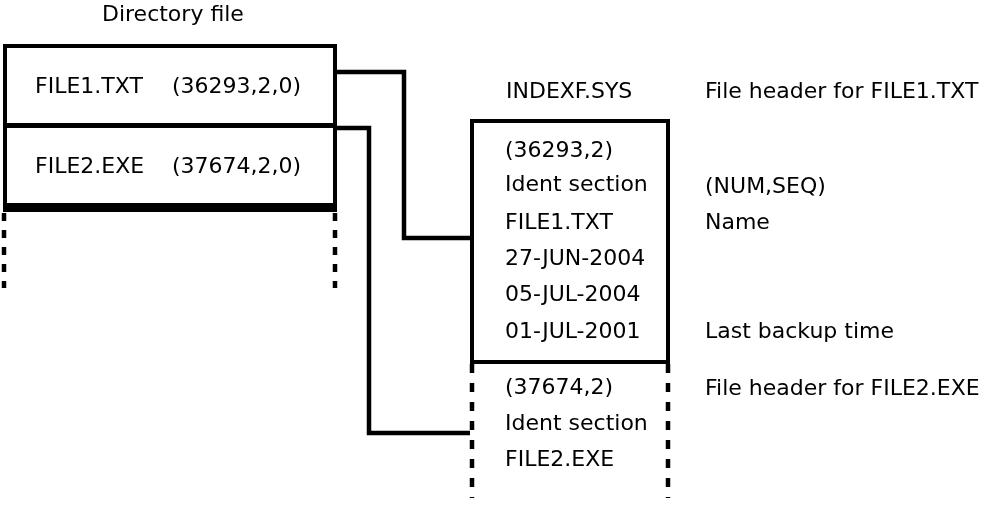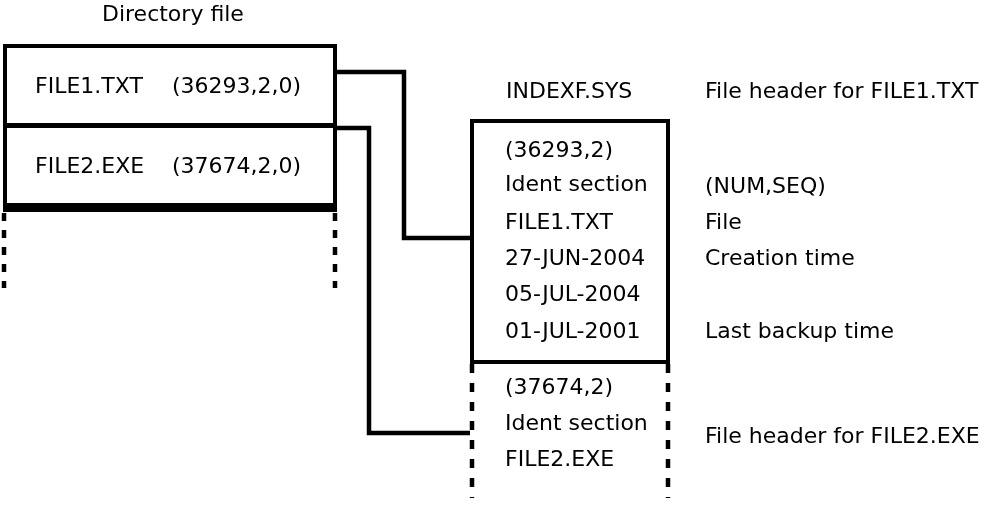--- a/index.html
+++ b/index.html
@@ -62,21 +62,21 @@
   #h1r5 { left: 505px; top: 318px; }
   #h2r0 { left: 505px; top: 374px; }
   #h2r1 { left: 505px; top: 410px; }
   #h2r2 { left: 505px; top: 446px; }
   #an0 { left: 705px; top: 78px; }
   #an1 { left: 705px; top: 137px; margin-top: 36px; }
   #an2 { left: 705px; top: 209px; }
   #an3 { left: 705px; top: 245px; }
   #an4 { left: 705px; top: 282px; }
   #an5 { left: 705px; top: 318px; }
-  #an6 { left: 705px; top: 375px; margin-top: 48px; }
+  #an6 { left: 705px; top: 375px; }
 </style>
 </head>
 <body>
 
 <div class="canvas">
 
   <svg class="overlay" width="987" height="512" viewBox="0 0 987 512">
     <path d="M335 72 H404 V238 H470" fill="none" stroke="#000" stroke-width="4.5"></path>
     <path d="M335 128 H369 V433 H470" fill="none" stroke="#000" stroke-width="4.5"></path>
     <line x1="4" y1="213" x2="4" y2="288" stroke="#000" stroke-width="4.5" stroke-dasharray="8 9"></line>
@@ -110,18 +110,17 @@
   <span class="abs" id="h1r3">27-JUN-2004</span>
   <span class="abs" id="h1r4">05-JUL-2004</span>
   <span class="abs" id="h1r5">01-JUL-2001</span>
 
   <span class="abs" id="h2r0">(37674,2)</span>
   <span class="abs" id="h2r1">Ident section</span>
   <span class="abs" id="h2r2">FILE2.EXE</span>
 
   <span class="abs" id="an0">File header for FILE1.TXT</span>
   <span class="abs" id="an1">(NUM,SEQ)</span>
-  <span class="abs" id="an2">File</span>
-  <span class="abs" id="an3">Creation time</span>
+  <span class="abs" id="an2">Name</span>
   <span class="abs" id="an5">Last backup time</span>
   <span class="abs" id="an6">File header for FILE2.EXE</span>
 
 </div>
 
 </body></html>

